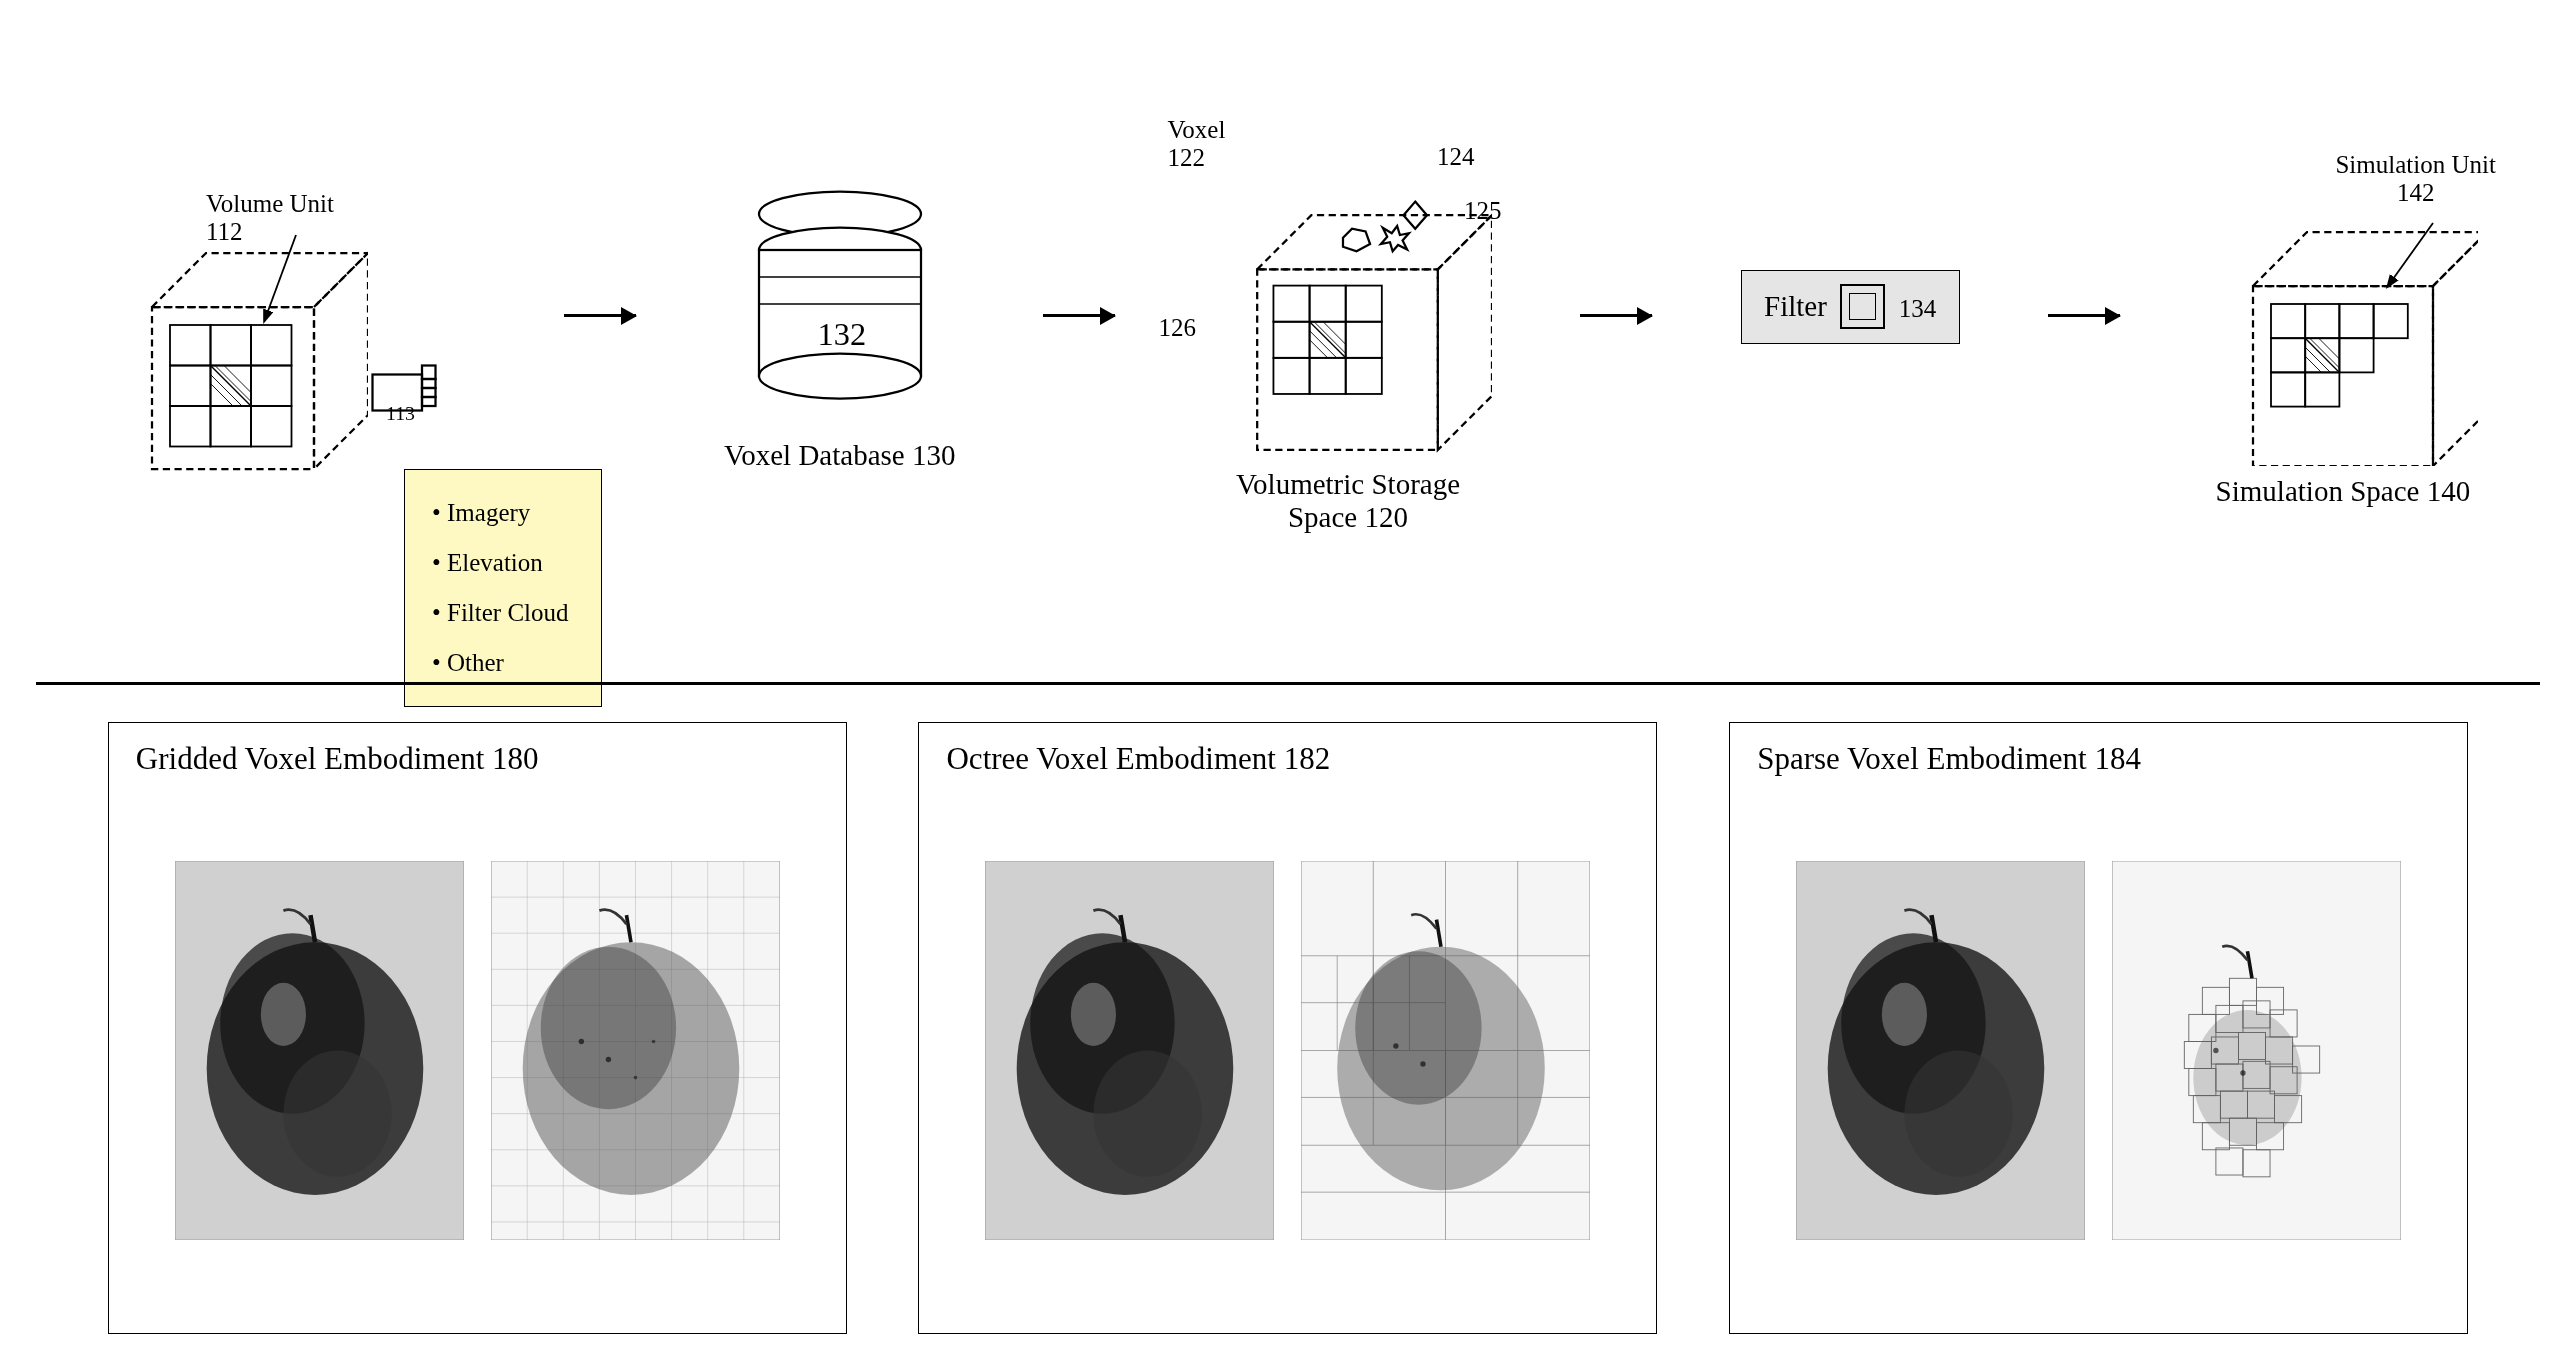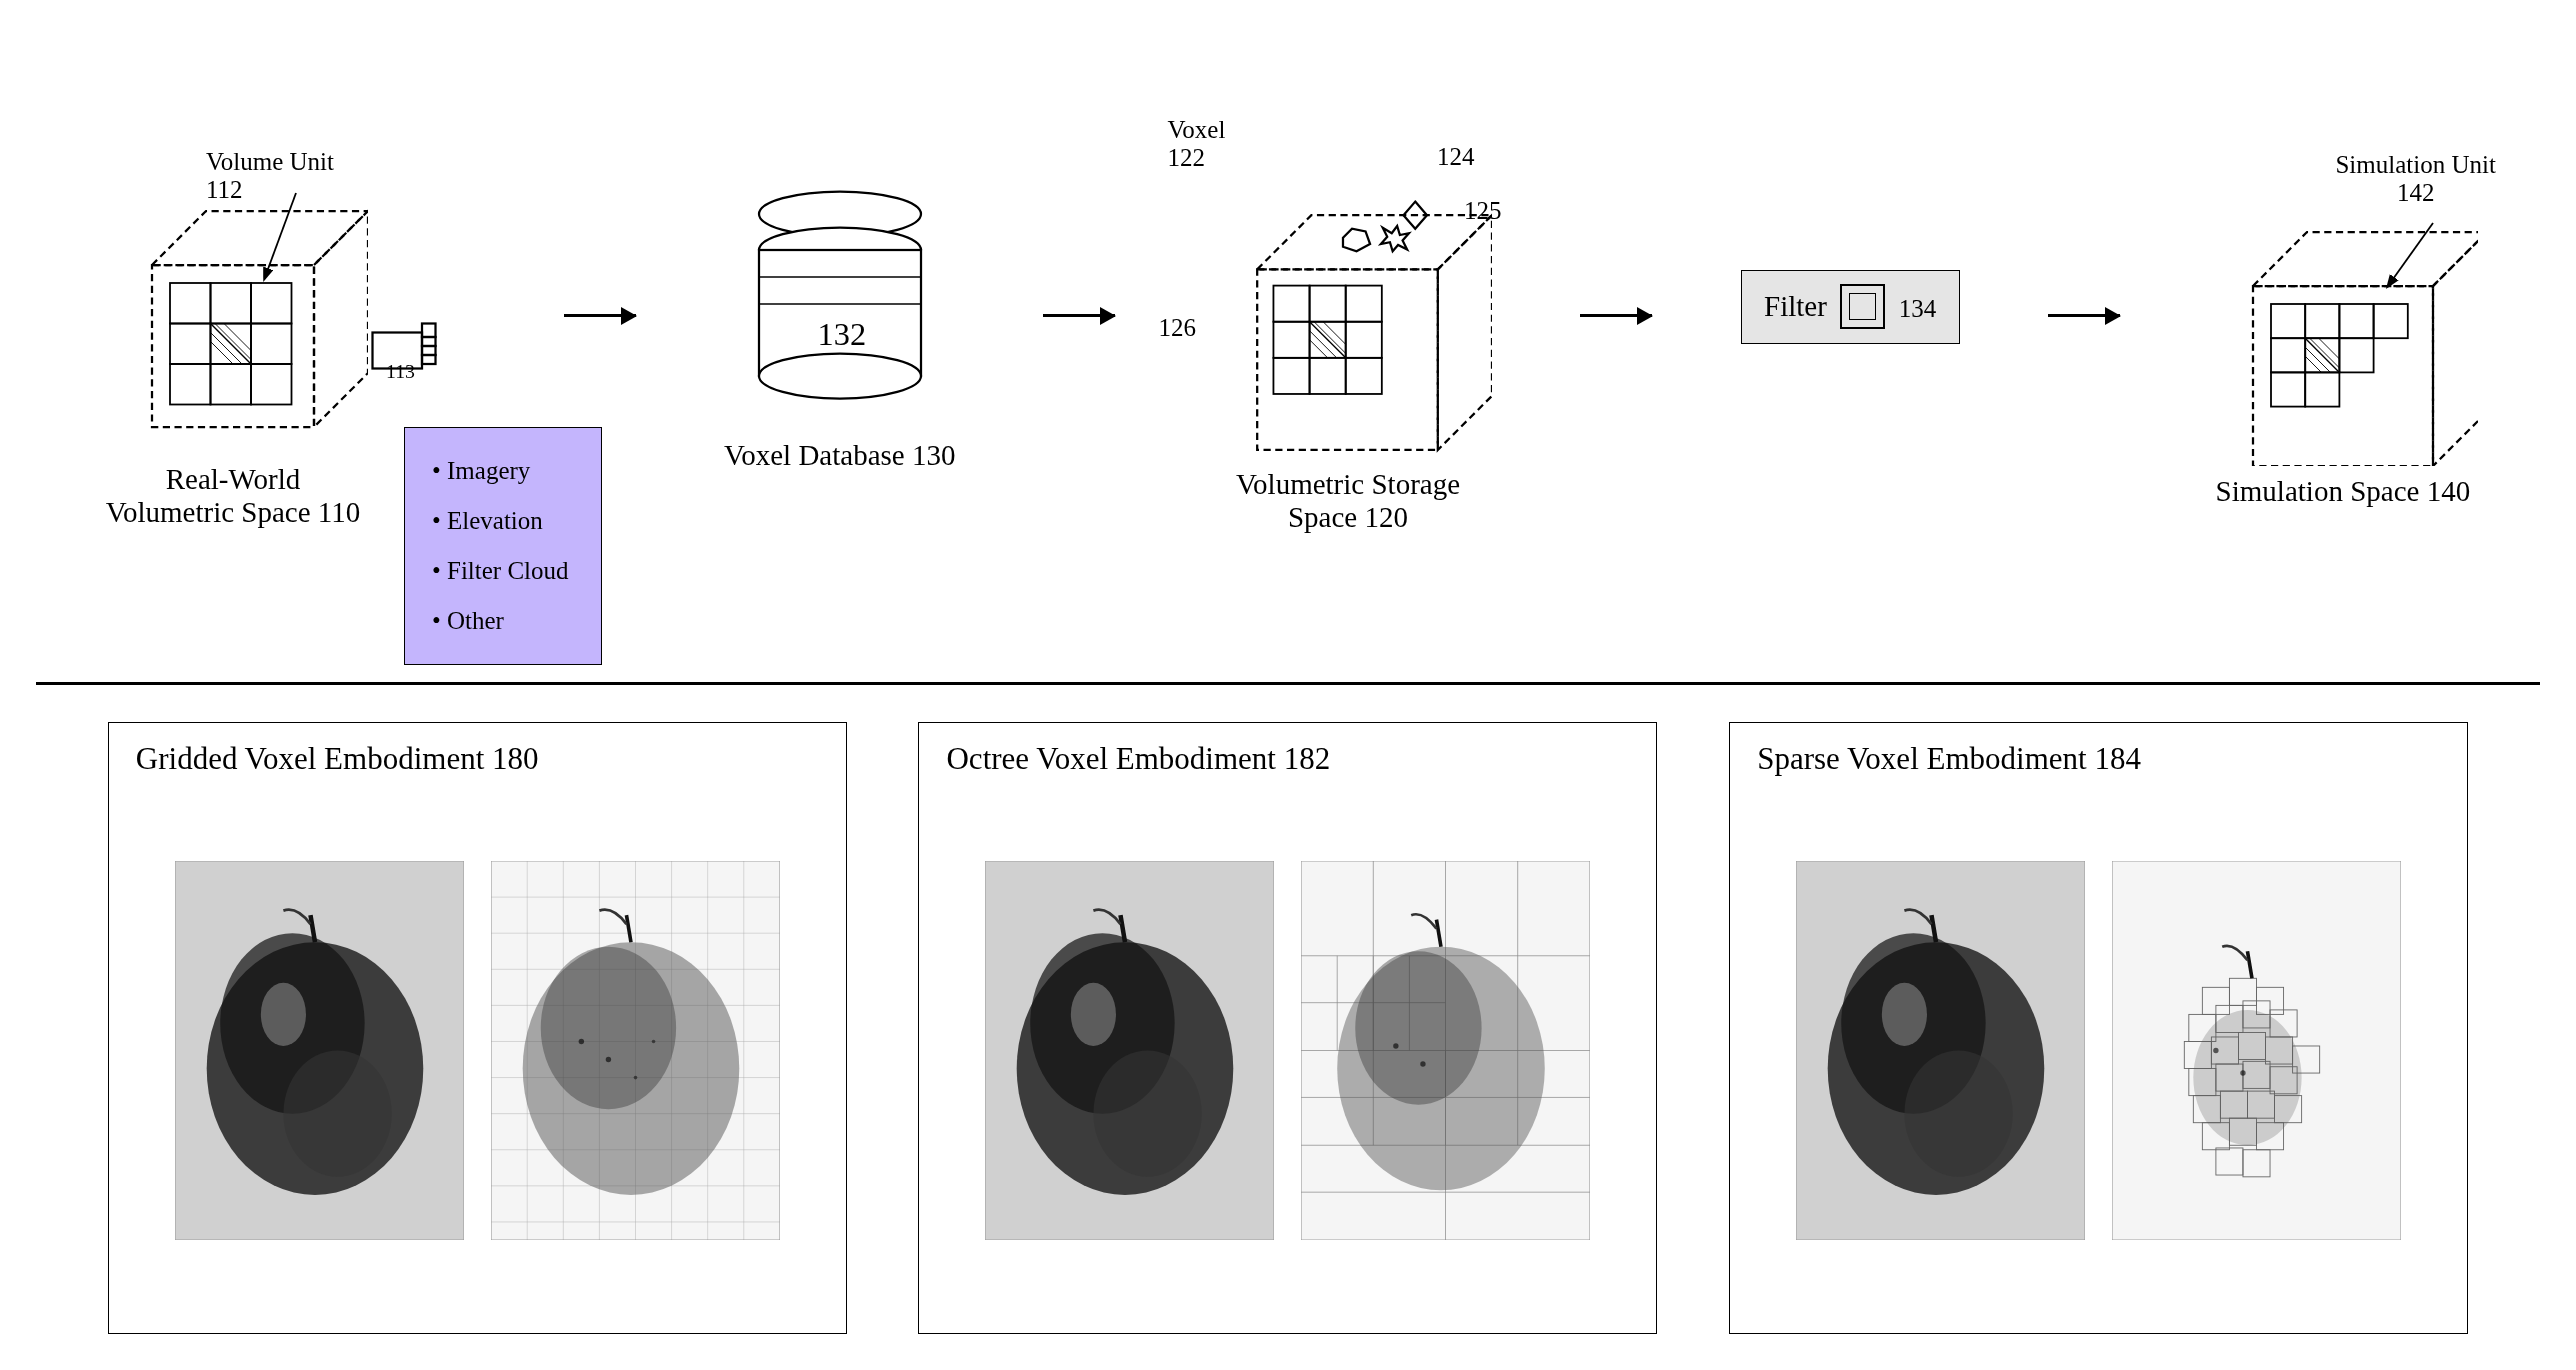--- a/index.html
+++ b/index.html
@@ -102,21 +102,21 @@
       flex: 1;
     }
 
     
     .data-box {
       border: 1.8px solid #000;
       padding: 18px 27px;
       font-size: 25px;
       line-height: 2;
       margin-top: 54px;
-      background: #c4b5fd;
+      background: #fef9c3;
     }
 
     .bullet-item::before {
       content: '• ';
     }
 
     
     .filter-box {
       border: 1.8px solid #000;
       padding: 13.5px 22.5px;
@@ -185,24 +185,20 @@
       </svg>
     </div>
 
     <div class="data-box" style="position:absolute; top:198px; right:-234px; min-width:198px;">
       <div class="bullet-item">Imagery</div>
       <div class="bullet-item">Elevation</div>
       <div class="bullet-item">Filter Cloud</div>
       <div class="bullet-item">Other</div>
     </div>
 
-    <div style="margin-top:18px; font-size:29px; text-align:center;">
-      <span>Real-World</span><br>
-      <span>Volumetric Space 110</span>
-    </div>
   </div>
 
   <div class="arrow-container" style="margin-left:108px;">
     <div class="arrow-line"></div>
   </div>
 
   <div class="diagram-item" style="margin-bottom:72px;">
 
     <svg width="198" height="270" viewBox="0 0 220 300">
 

